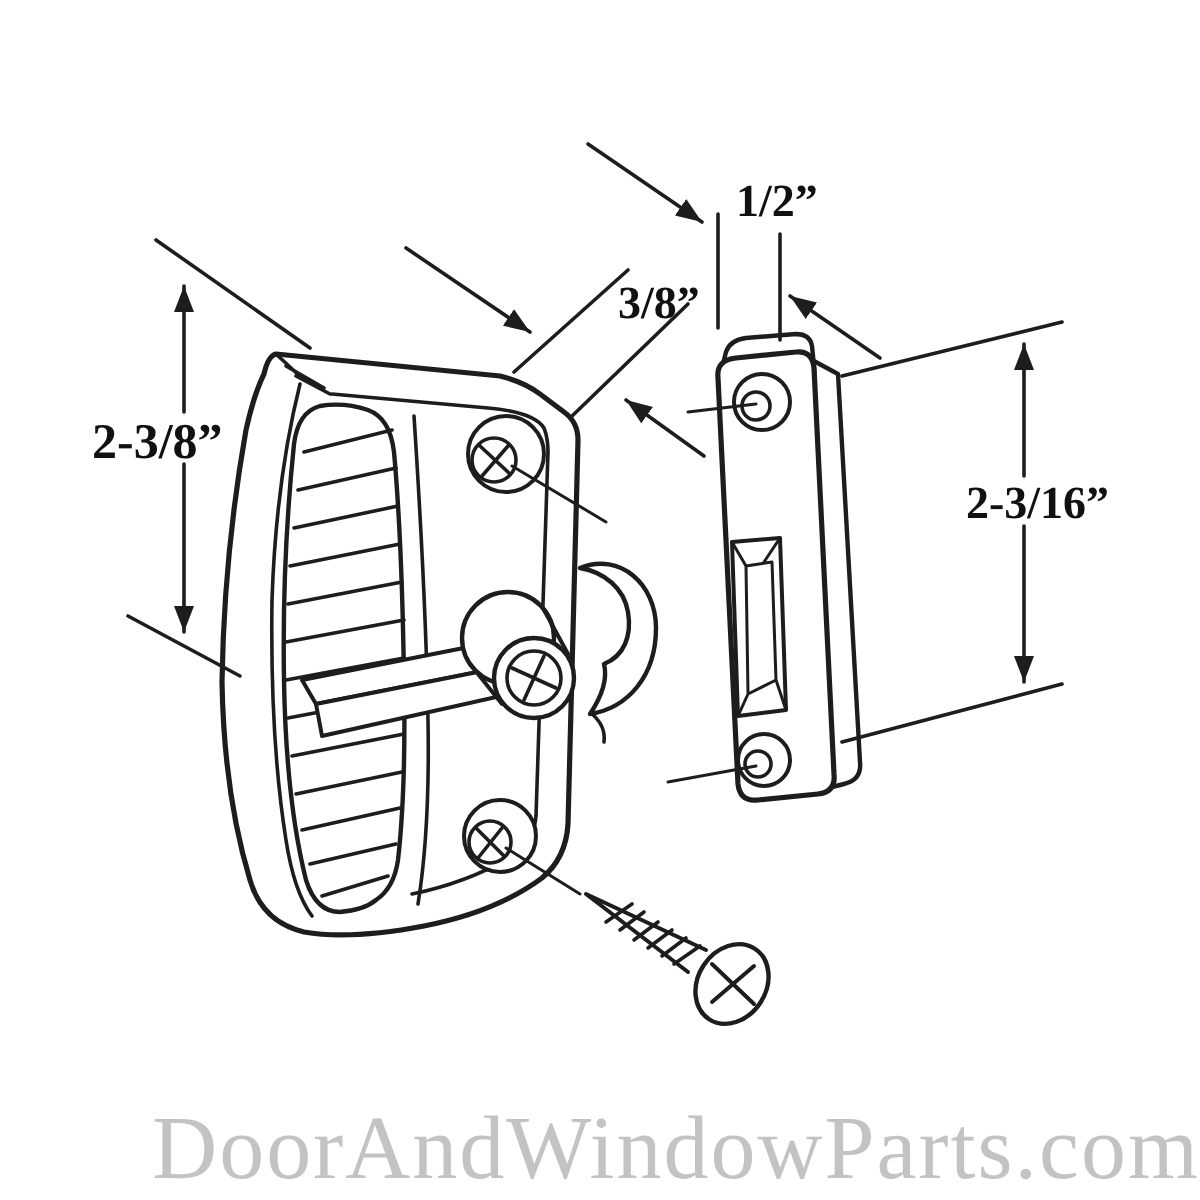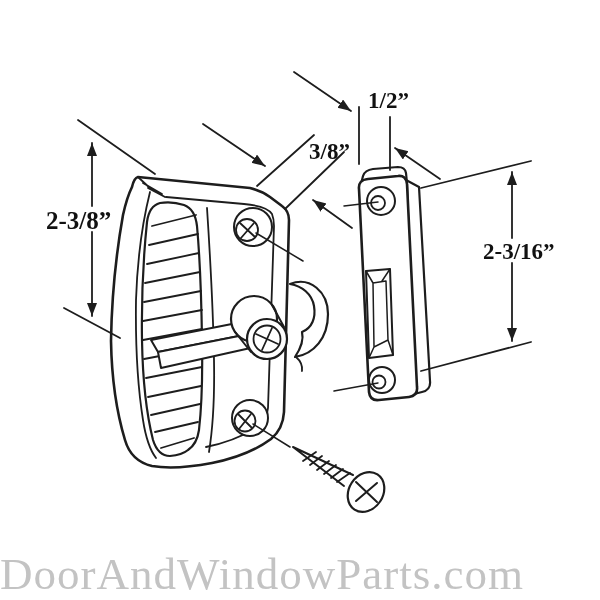--- a/index.html
+++ b/index.html
@@ -28,21 +28,21 @@
     font-family:"Liberation Serif", serif;
     font-weight:bold;
     fill:#111111;
     stroke:none;
   }
   .t23{font-size:23px;}
   .t25{font-size:25px;}
   #watermark{
     position:absolute;
     left:0; right:0; top:548px;
-    text-align:left;
+    text-align:right;
     font-family:"Liberation Serif", serif;
     font-size:45px;
     color:#c3c3c3;
     letter-spacing:1px;
     white-space:nowrap;
   }
 </style>
 </head>
 <body>
 

